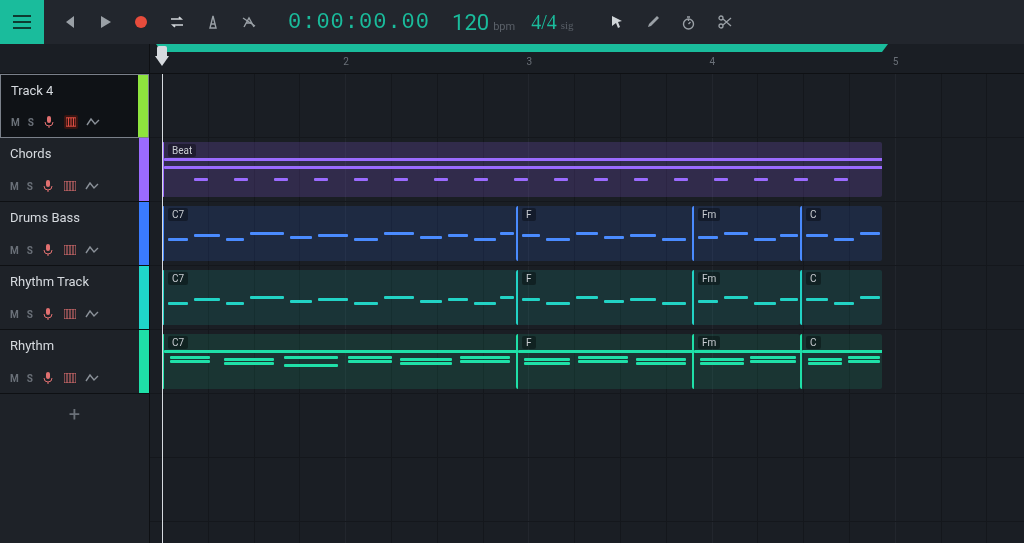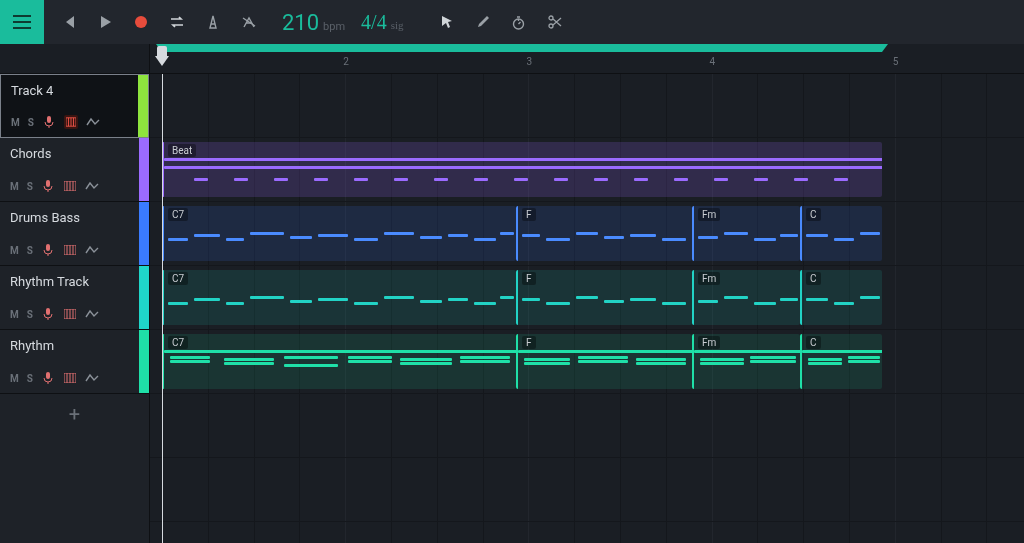--- a/index.html
+++ b/index.html
@@ -88,22 +88,23 @@
             <path d="M5 14L8 2l3 12H5z M6 10h4" stroke="currentColor" stroke-width="1.4" fill="none"></path>
           </svg>
         </div>
       <div class="tool-ico">
           <svg width="16" height="16" viewBox="0 0 16 16">
             <path d="M3 13l5-9 5 9M5 9h6" stroke="currentColor" stroke-width="1.4" fill="none"></path>
             <line x1="2" y1="4" x2="14" y2="12" stroke="currentColor" stroke-width="1.4"></line>
           </svg>
         </div>
     </div>
+    <div class="time-display">0:00:00.00</div>
     <div class="bpm-display">
-      <span>210</span>
+      <span>120</span>
       <span class="unit">bpm</span>
     </div>
     <div class="sig-display">
       <span>4/4</span>
       <span class="unit">sig</span>
     </div>
     <div class="spacer6"></div>
     <div class="transport-group">
       <div class="tool-ico active">
           <svg width="14" height="14" viewBox="0 0 14 14">

